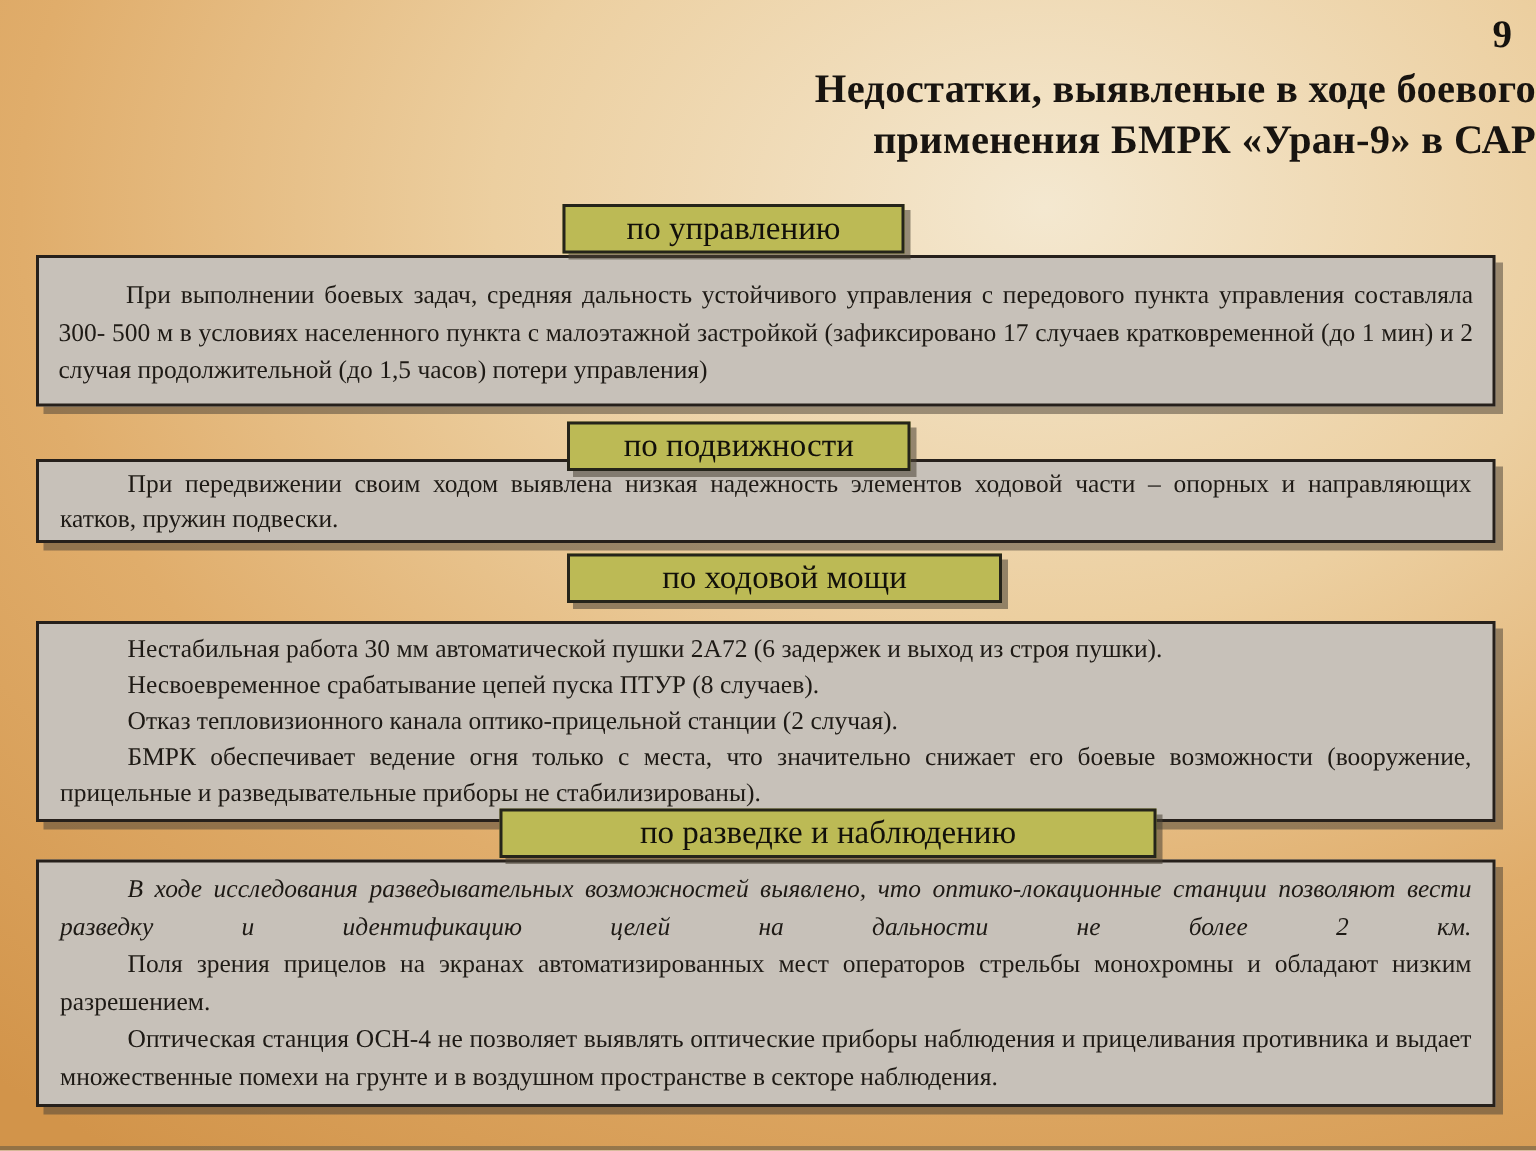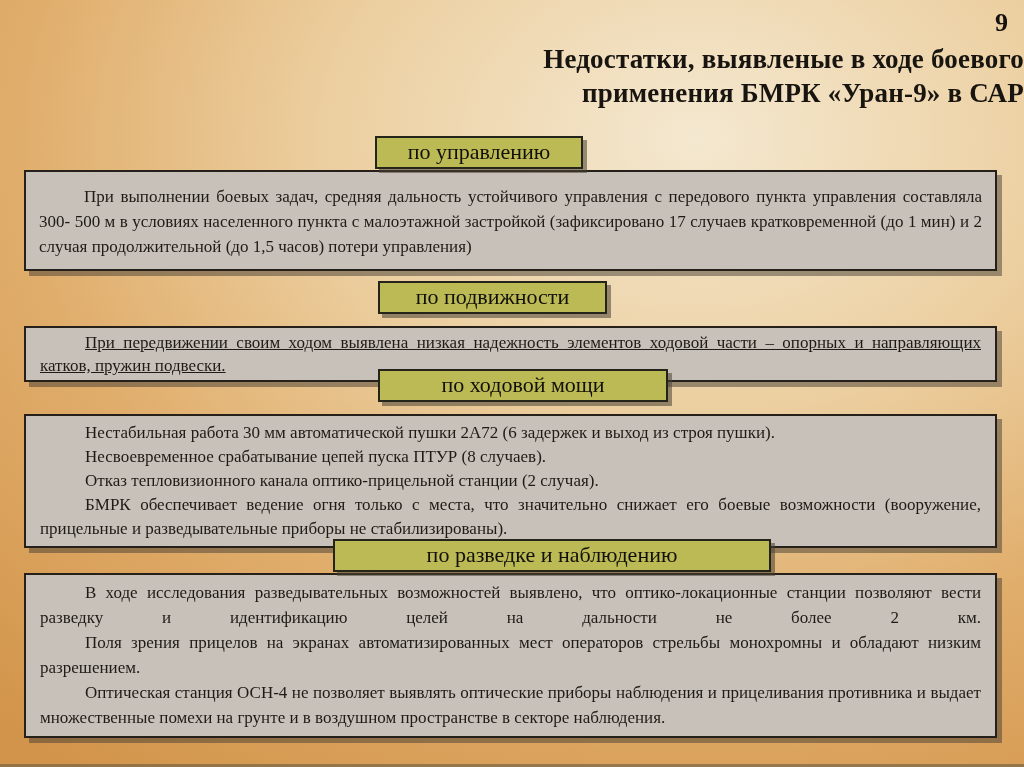--- a/index.html
+++ b/index.html
@@ -36,43 +36,43 @@
     position: absolute; box-sizing: border-box;
     background: var(--header-bg, #bcba55);
     border: 2px solid var(--header-border, #25241a);
     box-shadow: 4px 4px 0 rgba(73, 66, 52, 0.55);
     text-align: center;
     font-size: 22px; line-height: 26px;
     padding: 1px 4px 2px;
     color: #12100a;
     z-index: 2;
   }
-  #hdr1 { top: 136px; left: 375px; width: 208px; text-align: center; }
+  #hdr1 { top: 136px; left: 375px; width: 228px; text-align: center; }
   #hdr2 { top: 281px; left: 378px; width: 229px; }
   #hdr3 { top: 369px; left: 378px; width: 290px; }
   #hdr4 { top: 539px; left: 333px; width: 438px; }
 
   .box {
     position: absolute; box-sizing: border-box;
     left: 24px; width: 973px;
     background: var(--box-bg, #c7c1b9);
     border: 2px solid var(--box-border, #26201b);
     box-shadow: 5px 5px 0 rgba(70, 62, 52, 0.5);
     color: #1e1a15;
     font-size: 17px; line-height: 25px;
     text-align: justify;
     z-index: 1;
   }
   #box1 { top: 170px; padding: 12px 13px 10px; }
-  #box2 { top: 326px; padding: 3px 14px 3px; line-height: 23px; text-decoration: underline; }
+  #box2 { top: 306px; padding: 3px 14px 3px; line-height: 23px; }
   #box3 { top: 414px; padding: 5px 14px 5px; line-height: 24px; }
   #box4 { top: 573px; padding: 5px 14px 6px; }
 
   .box p { margin: 0; text-indent: 45px; }
-  .jl { text-align-last: justify; }
+  .jl { text-align-last: justify; font-style: italic; }
 </style>
 </head>
 <body>
 
 <div class="slide">
 
   <div class="page-num">9</div>
 
   <div class="title">
     <div>Недостатки, выявленые в ходе боевого</div>

